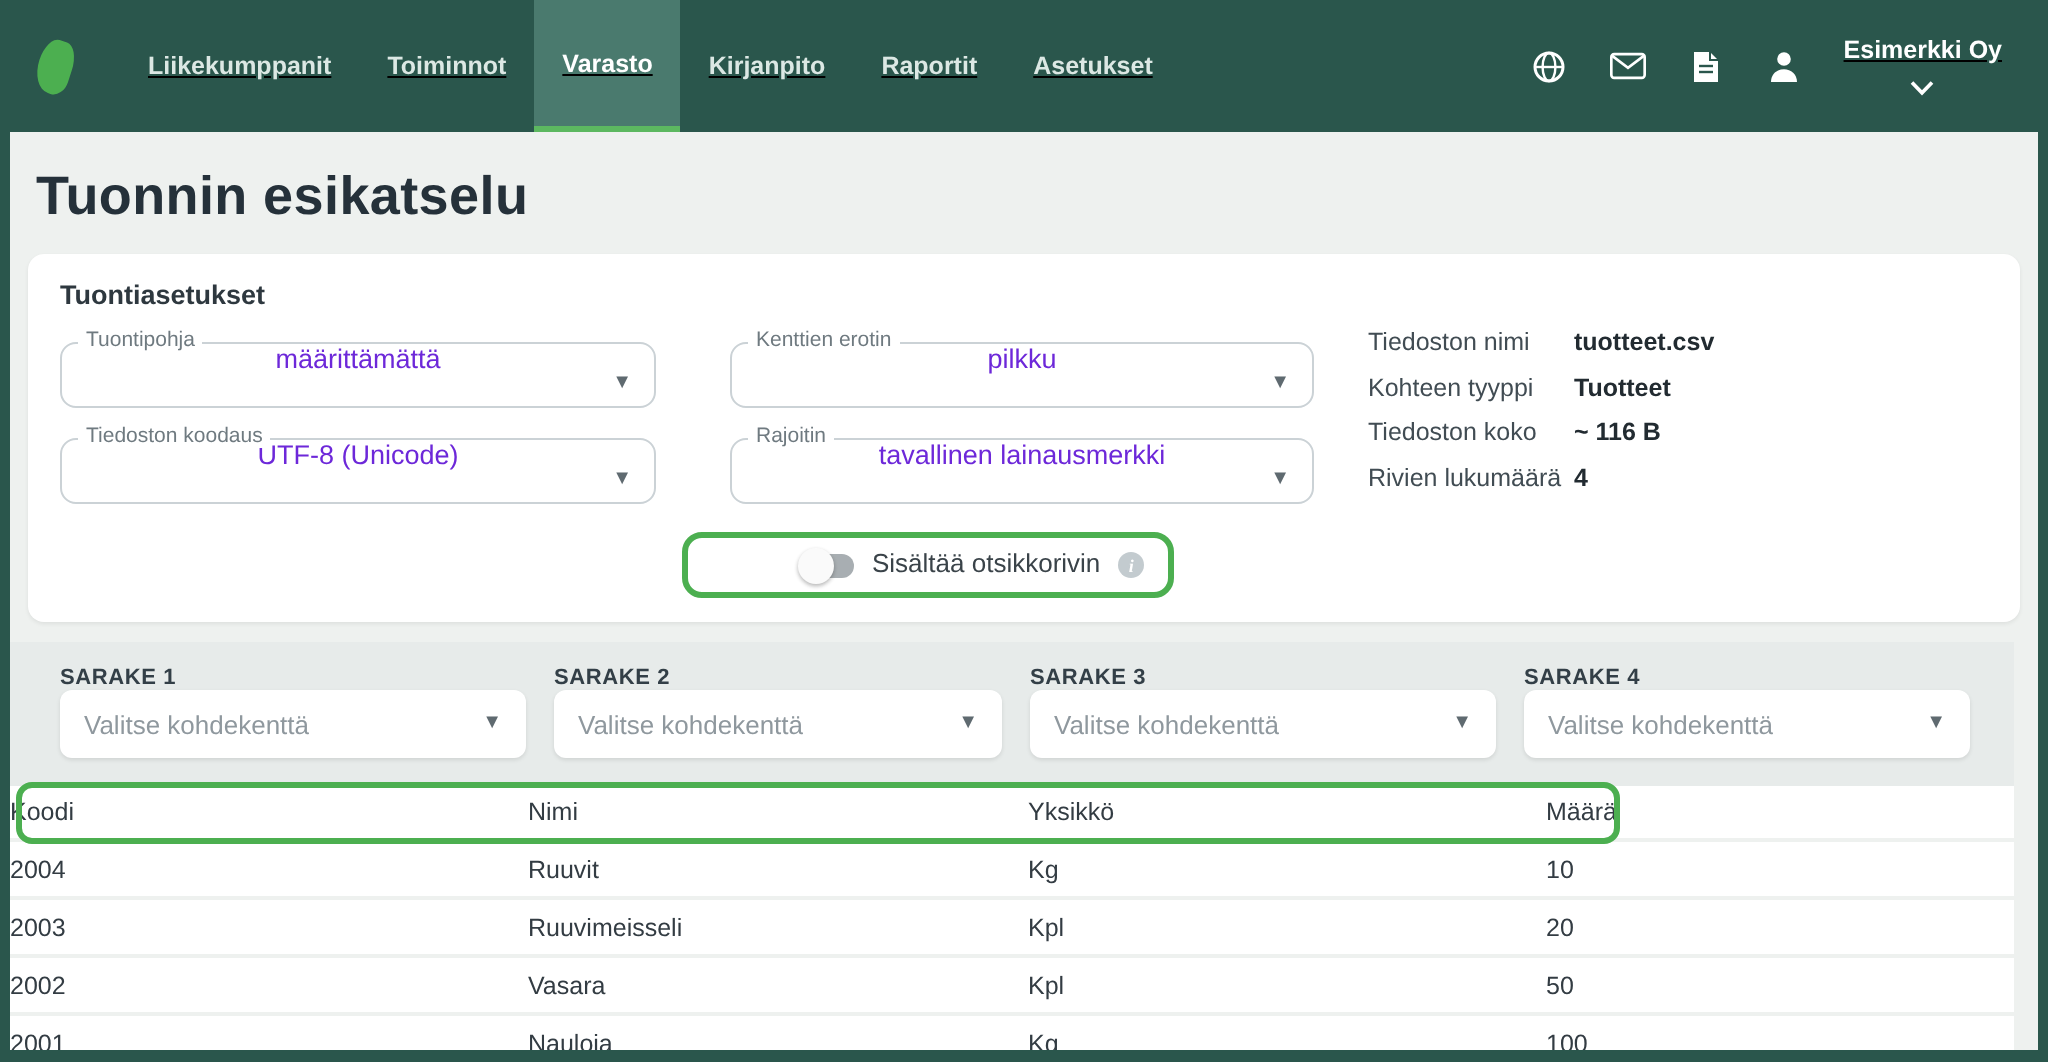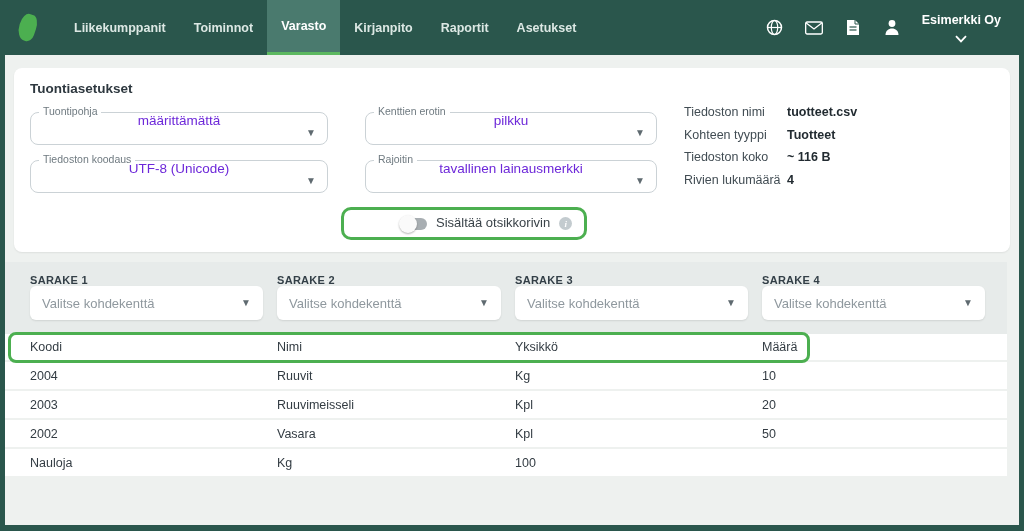--- a/index.html
+++ b/index.html
@@ -1,21 +1,21 @@
 <!DOCTYPE html>
 <html><head>
 <meta charset="utf-8">
 <style>
   * { margin:0; padding:0; box-sizing:border-box; }
   body { font-family: "Liberation Sans", "DejaVu Sans", sans-serif; background:#fff; }
   .frame { position:relative; width:1024px; height:531px; background:#eef1ef;
            border-left:5px solid #2a564c; border-right:5px solid #2a564c; border-bottom:6px solid #2a564c; overflow:hidden; }
 
   
-  .nav { height:55px; background:#2a564c; display:flex; align-items:stretch; padding-left:14px; }
+  .nav { height:66px; background:#2a564c; display:flex; align-items:stretch; padding-left:14px;text-decoration:underline; }
   .nav-logo { display:flex; align-items:center; margin-right:24px; }
   .leaf { width:17px; height:27px; background:#4caf50; border-radius:50% 50% 50% 50%/60% 60% 40% 40%;
           transform:rotate(18deg); border-bottom-left-radius:70% ; }
   .nav-items { display:flex; align-items:stretch; }
   .nav-item { display:flex; align-items:center; padding:0 14px; color:#dce8e4; font-size:12.5px; font-weight:600;
               cursor:pointer; }
   .nav-item.active { background:#4a7a6e; color:#ffffff; border-bottom:3px solid #5cb860; font-weight:700; }
   .nav-right { margin-left:auto; display:flex; align-items:center; gap:21px; padding-right:18px; }
   .nav-icon { width:18px; height:18px; display:flex; align-items:center; justify-content:center; cursor:pointer; }
   .account { display:flex; align-items:center; gap:8px; color:#fff; font-size:12.5px; font-weight:700; cursor:pointer;flex-direction:column; }
@@ -52,22 +52,22 @@
   
   .table-wrap { margin:10px 12px 0 0; }
   .band { background:#e7ebea; padding:12px 0 14px 0; display:grid; grid-template-columns:247px 238px 247px 1fr; padding-left:25px; padding-right:8px; }
   .band .colhead { font-size:11px; font-weight:700; color:#333f47; letter-spacing:.3px; }
   .band .colcell { padding-right:14px; }
   .wsel { margin-top:0; height:34px; background:#fff; border-radius:6px; box-shadow:0 1px 2px rgba(0,0,0,.10);
           display:flex; align-items:center; padding:0 12px; cursor:pointer; }
   .wsel .ph { font-size:13px; color:#8f989e; }
 
   .rows { position:relative; }
-  .trow { display:grid; grid-template-columns:247px 238px 247px 1fr; padding-left:25px; align-items:center;
-          background:#fff; height:29px; border-bottom:2px solid #eef1ef; font-size:12.5px; color:#333c43; }
+  .trow { display:grid; grid-template-columns:247px 238px 247px 1fr; align-items:center;
+          background:#fff; height:29px; border-bottom:2px solid #eef1ef; font-size:12.5px; color:#333c43;gap:12px; }
   .trow.header-row { height:28px; }
   .row-annotation { position:absolute; top:-2px; left:3px; width:802px; height:31px; border:3px solid #4caf50;
                     border-radius:8px; pointer-events:none; background:transparent; }
 
   svg { display:block; }
 </style>
 </head>
 <body>
 
 <div class="frame">
@@ -116,20 +116,21 @@
         <span>Esimerkki Oy</span>
         <span>
           <svg width="12" height="8" viewBox="0 0 12 8">
               <path d="M1 1.2 L6 6.4 L11 1.2" fill="none" stroke="#fff" stroke-width="1.8"></path>
             </svg>
         </span>
       </div>
     </div>
   </div>
 
+  <h1 class="page-title">Tuonnin esikatselu</h1>
 
   <div class="card">
     <h2>Tuontiasetukset</h2>
     <div class="form-area">
       <div class="selects-grid">
         <div class="msel">
           <span class="flabel">Tuontipohja</span>
           <span class="val">määrittämättä</span>
           <span class="arrow">▼</span>
         </div>
@@ -232,20 +233,21 @@
         <span>Kpl</span>
         <span>20</span>
       </div>
       <div class="trow">
         <span>2002</span>
         <span>Vasara</span>
         <span>Kpl</span>
         <span>50</span>
       </div>
       <div class="trow">
+        <span>2001</span>
         <span>Nauloja</span>
         <span>Kg</span>
         <span>100</span>
       </div>
 
     </div>
   </div>
 
 </div>
 

